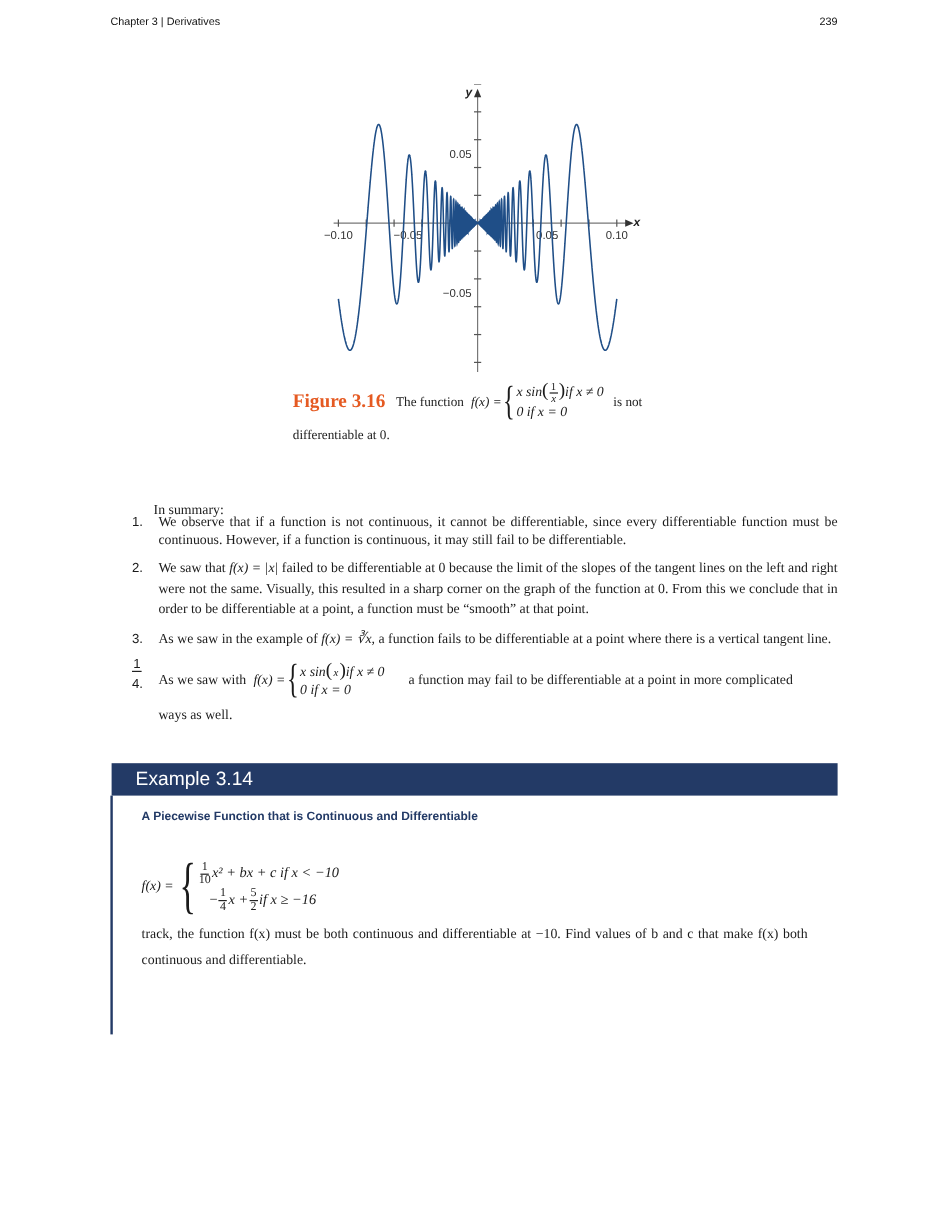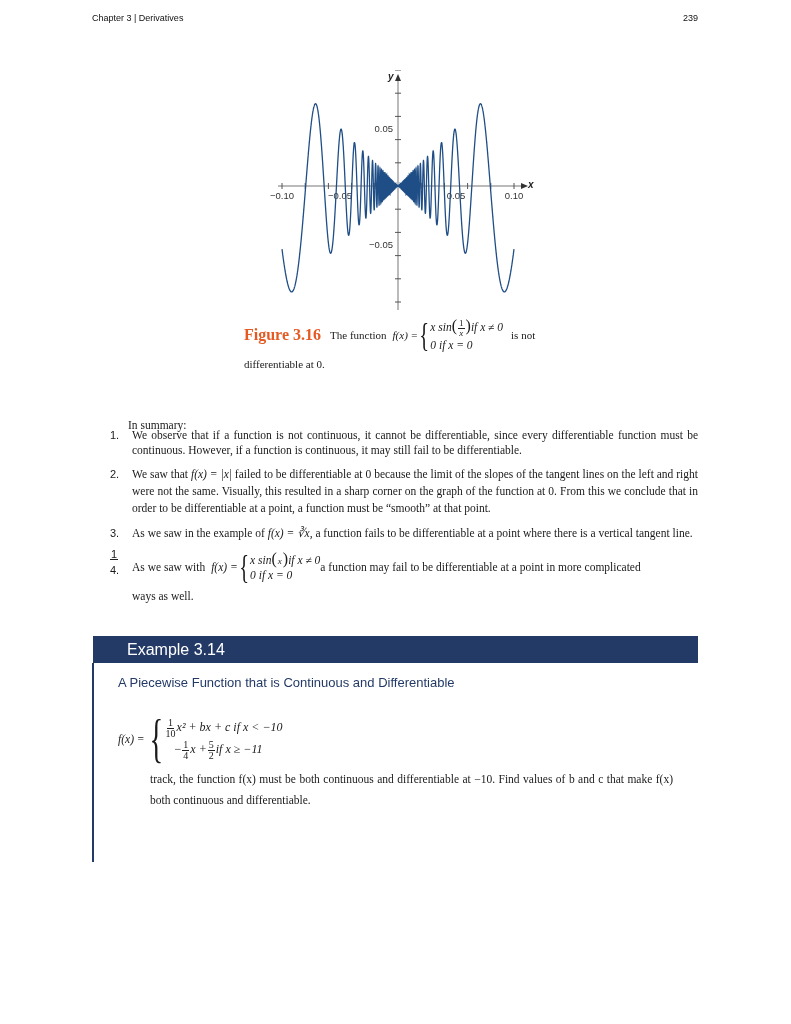--- a/index.html
+++ b/index.html
@@ -25,32 +25,32 @@
   .frac .num { border-bottom: 1px solid #222; padding: 0 1px; }
   .paren { font-size: 16px; line-height: 1; }
 
   .summary-intro { position: absolute; left: 92px; top: 419px; font-size: 11.5px; margin-left: 36px; }
   ol.summary { position: absolute; left: 110px; top: 428px; width: 588px; margin: 0; padding: 0; list-style: none; font-size: 11.5px; }
   ol.summary li { position: relative; padding-left: 22px; margin-bottom: 8px; line-height: 17px; text-align: justify; }
   ol.summary li .num { position: absolute; left: 0; top: 0; font-family: "Liberation Sans", sans-serif; font-size: 11px; }
   ol.summary li.tight { line-height: 14px; }
 
   .example-bar { position: absolute; left: 93px; top: 636px; width: 605px; height: 27px; background: #233a66; color: #fff;
-                 font-family: "Liberation Sans", sans-serif; font-size: 16px; line-height: 27px; padding-left: 34px; box-sizing: border-box; }
+                 font-family: "Liberation Sans", sans-serif; font-size: 16px; line-height: 27px; padding-left: 20px; box-sizing: border-box; }
   .example-rule { position: absolute; left: 92px; top: 663px; width: 2px; height: 199px; background: #233a66; }
-  .example-title { position: absolute; left: 118px; top: 675px; font-family: "Liberation Sans", sans-serif; font-weight: normal; font-size: 13px; color: #233a66; }
+  .example-title { position: absolute; left: 118px; top: 675px; font-family: "Liberation Sans", sans-serif; font-weight: bold; font-size: 10px; color: #233a66; }
   .example-body { position: absolute; left: 118px; top: 712px; width: 555px; font-size: 11.5px; line-height: 15px; text-align: justify; }
   .fig-link { font-family: "Liberation Sans", sans-serif; font-weight: bold; color: #e55a22; }
   .ex-formula-row { display: flex; align-items: center; margin-top: 1px; }
   .ex-formula-row .lhs { margin-right: 3px; }
   .ex-formula-row .after { margin-left: 24px; flex: 1; text-align: justify; }
   .ex-cases { display: inline-flex; flex-direction: column; font-size: 12px; line-height: 21px; }
   .ex-cases .frac { font-size: 10px; line-height: 10px; }
   .bigbrace { font-size: 52px; line-height: 1; transform: scaleX(0.55); margin: 0 -4px; }
-  .ex-last { margin-top: 4px; line-height: 21px; margin-left: 32px; }
+  .ex-last { margin-top: 4px; line-height: 21px; }
 </style>
 </head>
 <body>
 
 <div class="hdr left">Chapter 3 | Derivatives</div>
 <div class="hdr right">239</div>
 
 <svg id="plot" viewBox="0 0 290 250" xmlns="http://www.w3.org/2000/svg">
   <g id="axes">
       <line x1="23" y1="116" x2="269" y2="116" stroke="#777" stroke-width="1"></line>
@@ -142,21 +142,21 @@
       <span class="piecewise">
         <span class="brace">{</span>
         <span class="cases">
           <span><span class="math">x sin</span><span class="paren">(</span><span class="frac">
                 <span class="num">1</span>
                 <span class="math">x</span>
               </span><span class="paren">)</span><span class="math">if x ≠ 0</span></span>
           <span class="math">0 if x = 0</span>
         </span>
       </span>
-      <span style="margin-left:0">a function may fail to be differentiable at a point in more complicated</span>
+      <span style="margin-left:20px">a function may fail to be differentiable at a point in more complicated</span>
     </div>
     <div style="margin-top:4px">ways as well.</div>
   </li>
 </ol>
 
 <div class="example-bar">Example 3.14</div>
 <div class="example-rule"></div>
 <div class="example-title">A Piecewise Function that is Continuous and Differentiable</div>
 
 <div class="example-body">
@@ -167,17 +167,17 @@
       <span><span class="frac">
             <span class="num">1</span>
             <span>10</span>
           </span><span class="math">x² + bx + c if x &lt; −10</span></span>
       <span style="padding-left:10px"><span class="mathup">−</span><span class="frac">
             <span class="num">1</span>
             <span>4</span>
           </span><span class="math">x +</span><span class="frac">
             <span class="num">5</span>
             <span>2</span>
-          </span><span class="math">if x ≥ −11</span></span>
+          </span><span class="math">if x ≥ −16</span></span>
     </span>
   </div>
   <div class="ex-last">track, the function f(x) must be both continuous and differentiable at −10. Find values of b and c that make f(x) both continuous and differentiable.</div>
 </div>
 
 </body></html>

